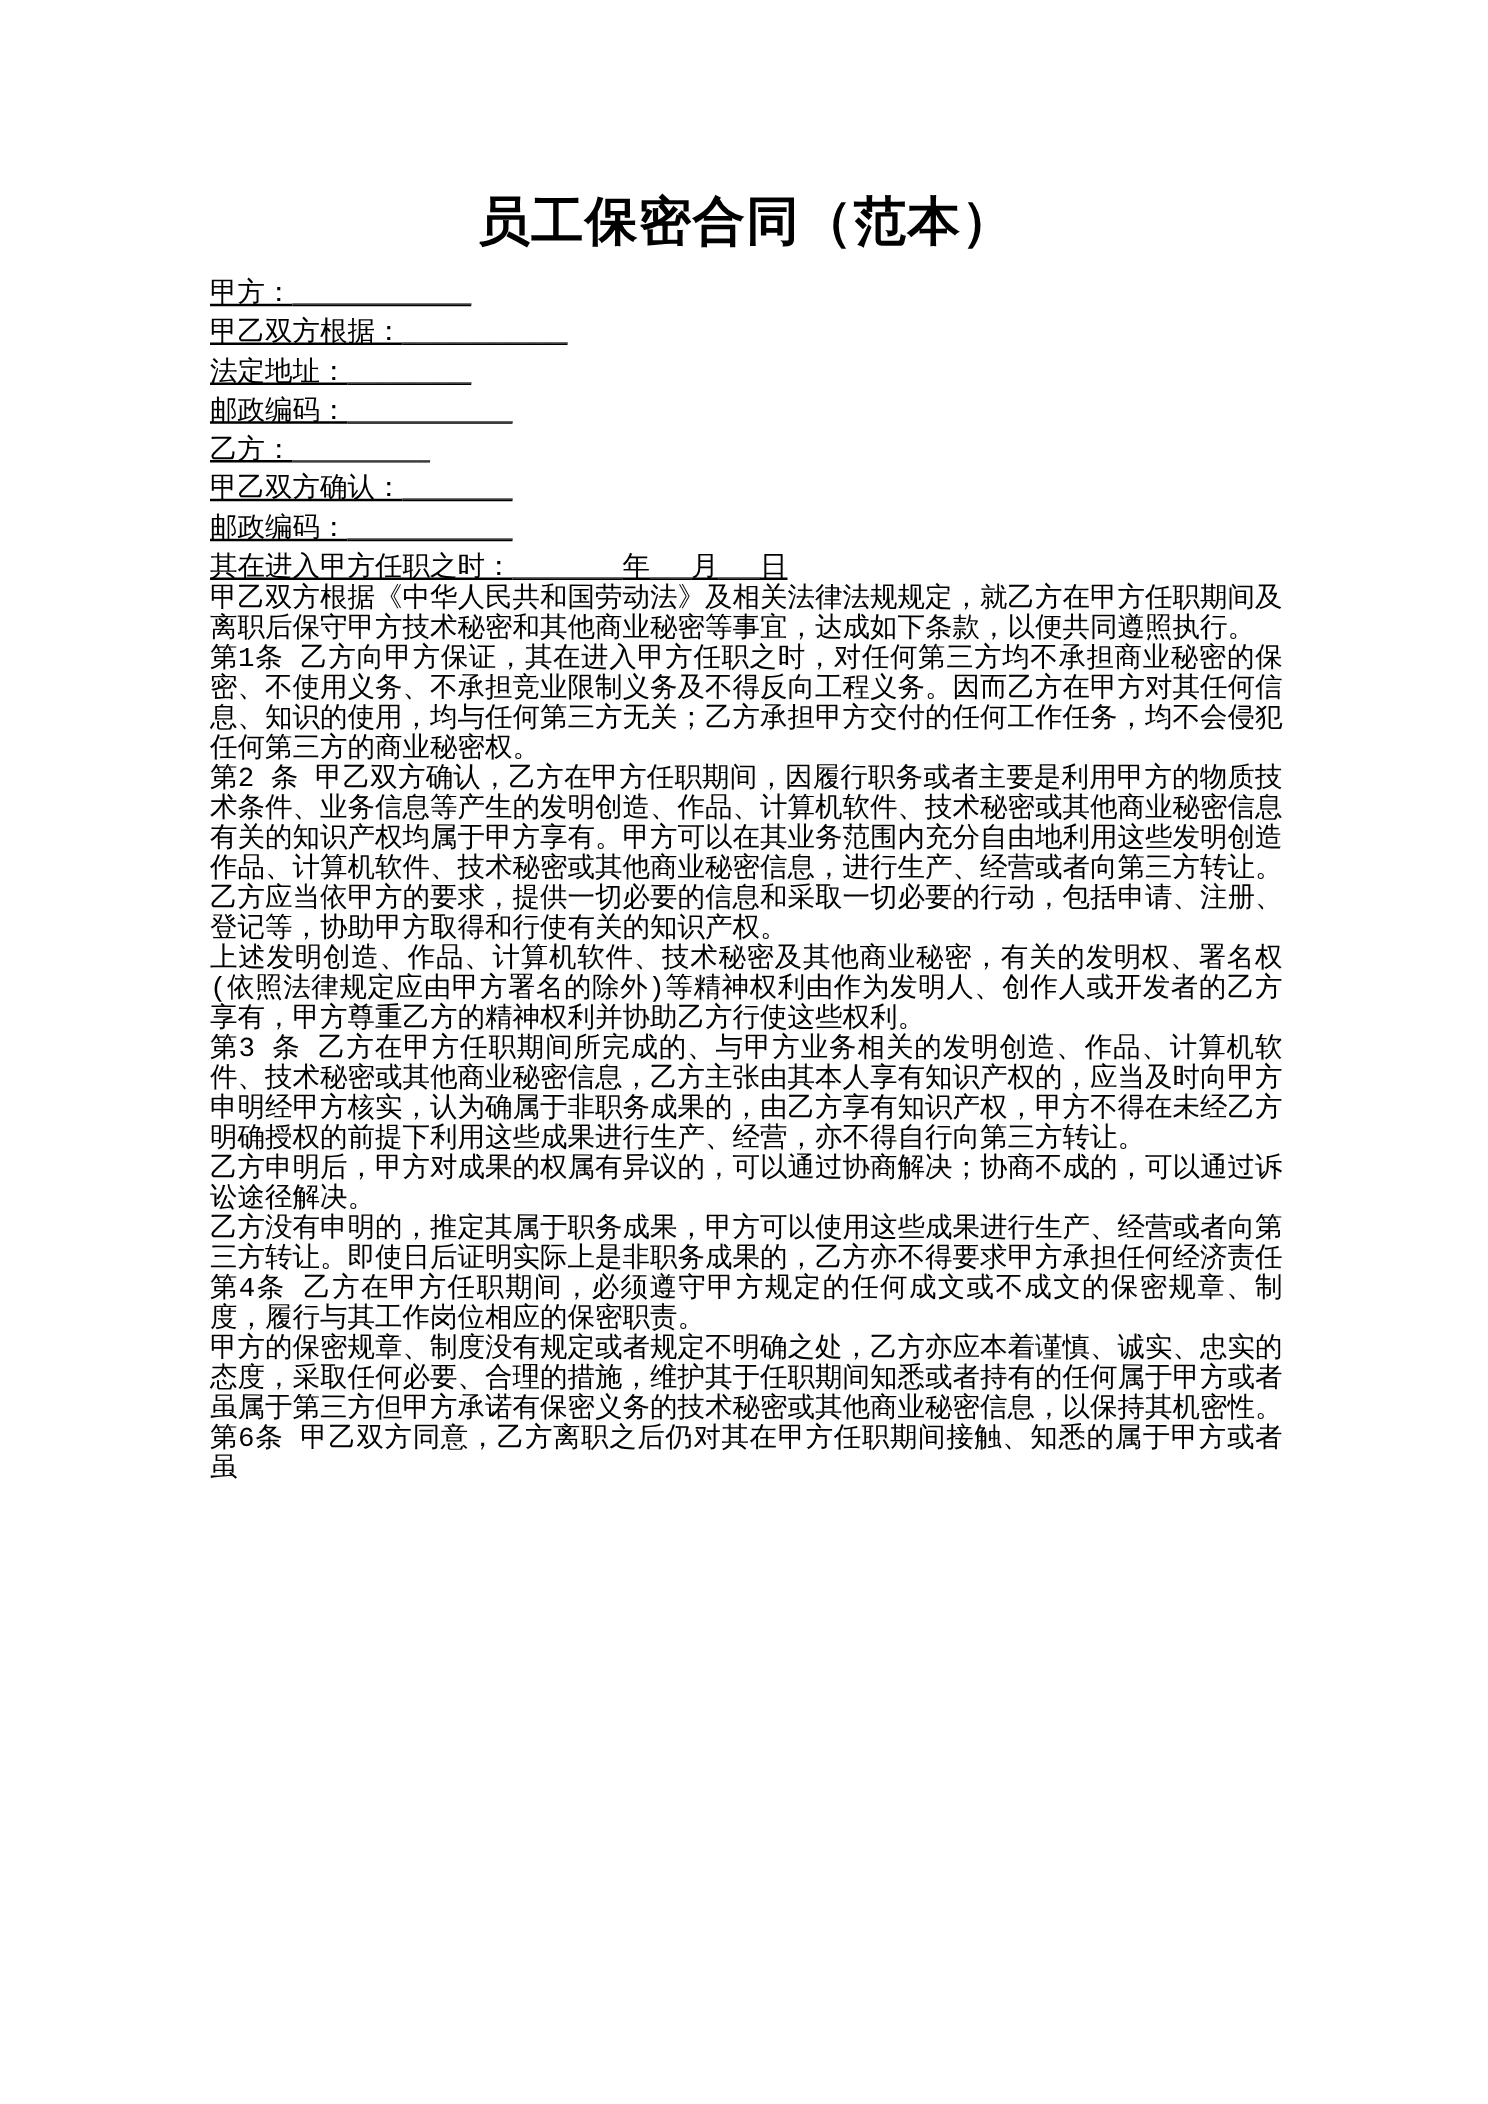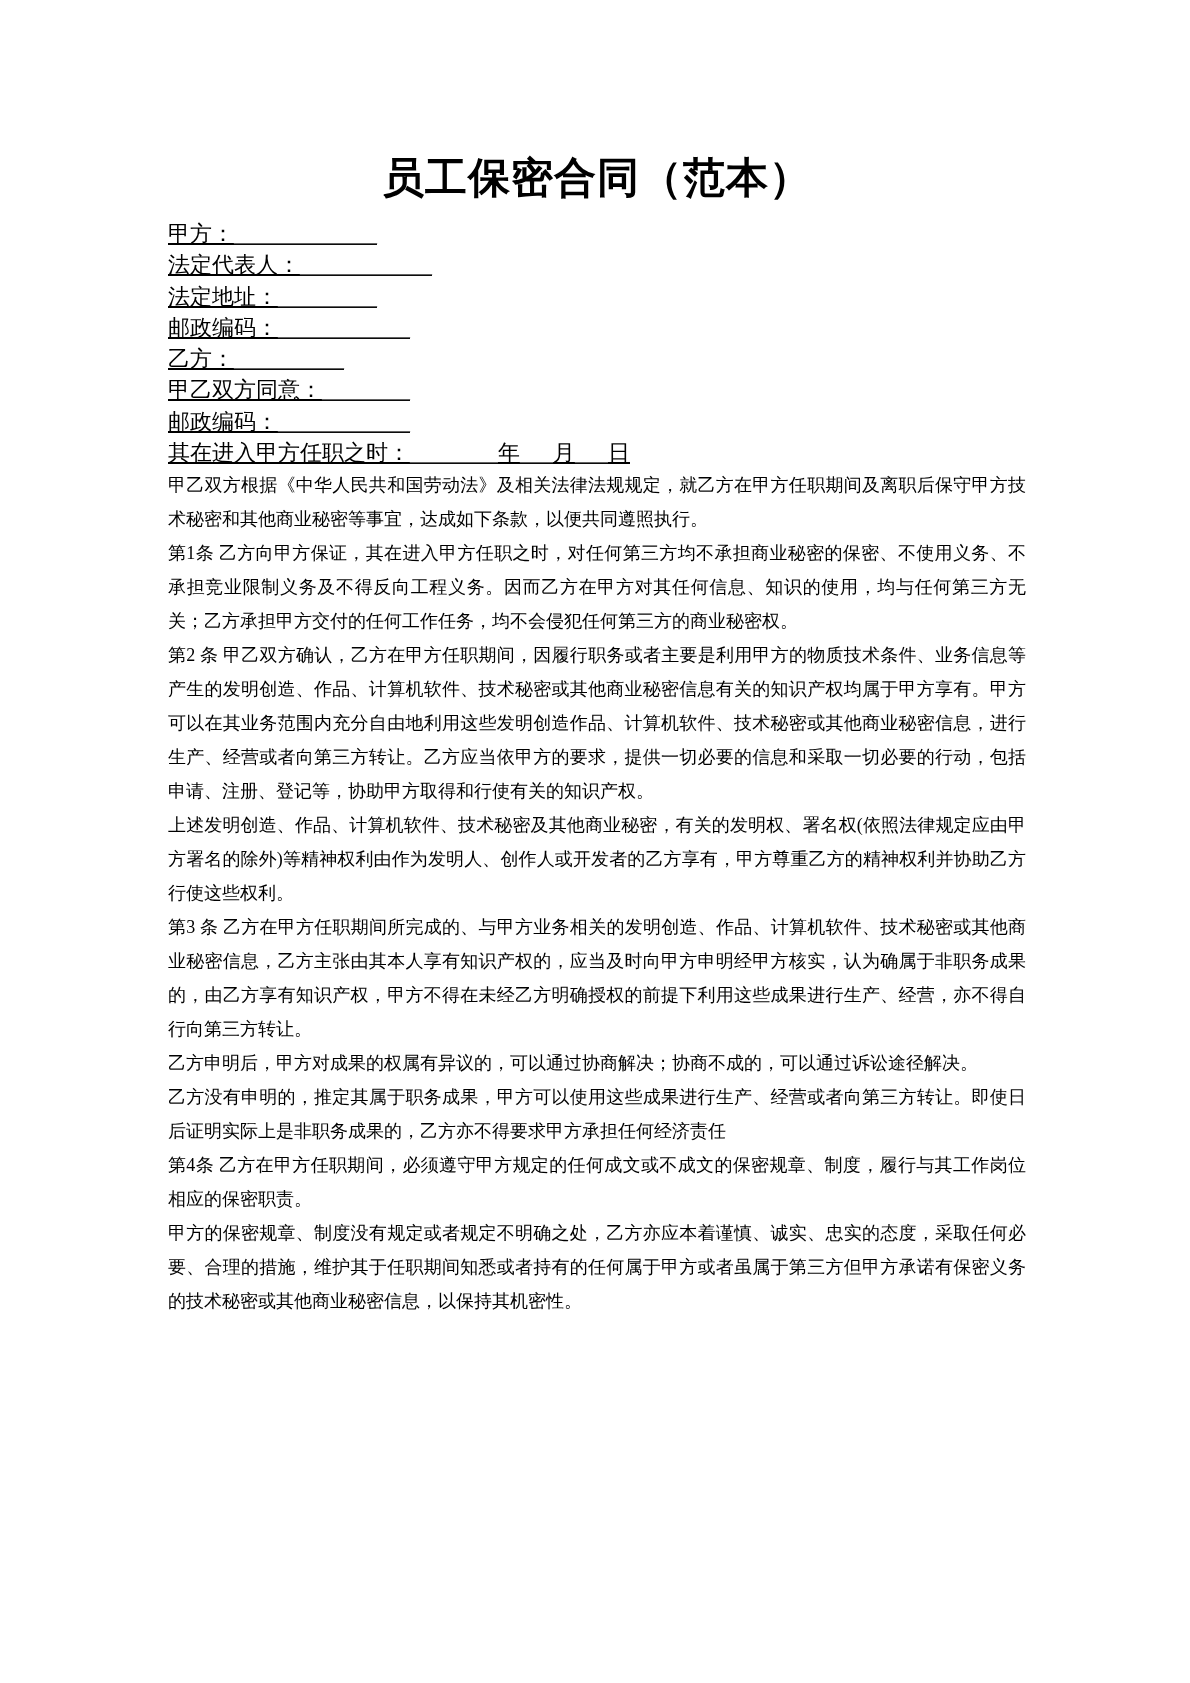--- a/index.html
+++ b/index.html
@@ -40,41 +40,42 @@
     font-size: 22px;
     line-height: 31.3px;
     white-space: nowrap;
     text-decoration: underline;
   }
   .blank {
     color: #6a6a6a;
   }
   .para {
     margin: 0;
-    font-size: 18px;
-    line-height: 34px;
+    font-size: 22px;
+    line-height: 24px;
     text-align: justify;
     text-justify: inter-character;
+    font-family: Liberation Mono, monospace;
   }
 </style>
 </head>
 <body>
 
 <div class="page">
   <div class="content">
 
     <h1 class="title">员工保密合同（范本）</h1>
 
     <div>
       <p class="line"><span>甲方：</span><span class="blank">_____________</span></p>
-      <p class="line"><span>法定代表人：</span><span class="blank">____________</span></p>
+      <p class="line"><span>甲乙双方根据：</span><span class="blank">____________</span></p>
       <p class="line"><span>法定地址：</span><span class="blank">_________</span></p>
       <p class="line"><span>邮政编码：</span><span class="blank">____________</span></p>
       <p class="line"><span>乙方：</span><span class="blank">__________</span></p>
-      <p class="line"><span>甲乙双方同意：</span><span class="blank">________</span></p>
+      <p class="line"><span>甲乙双方确认：</span><span class="blank">________</span></p>
       <p class="line"><span>邮政编码：</span><span class="blank">____________</span></p>
       <p class="line"><span>其在进入甲方任职之时：</span><span class="blank">________</span><span>年</span><span class="blank">___</span><span>月</span><span class="blank">___</span><span>日</span></p>
     </div>
 
     <div>
       <p class="para">甲乙双方根据《中华人民共和国劳动法》及相关法律法规规定，就乙方在甲方任职期间及离职后保守甲方技术秘密和其他商业秘密等事宜，达成如下条款，以便共同遵照执行。</p>
       <p class="para">第1条 乙方向甲方保证，其在进入甲方任职之时，对任何第三方均不承担商业秘密的保密、不使用义务、不承担竞业限制义务及不得反向工程义务。因而乙方在甲方对其任何信息、知识的使用，均与任何第三方无关；乙方承担甲方交付的任何工作任务，均不会侵犯任何第三方的商业秘密权。</p>
       <p class="para">第2 条 甲乙双方确认，乙方在甲方任职期间，因履行职务或者主要是利用甲方的物质技术条件、业务信息等产生的发明创造、作品、计算机软件、技术秘密或其他商业秘密信息有关的知识产权均属于甲方享有。甲方可以在其业务范围内充分自由地利用这些发明创造作品、计算机软件、技术秘密或其他商业秘密信息，进行生产、经营或者向第三方转让。乙方应当依甲方的要求，提供一切必要的信息和采取一切必要的行动，包括申请、注册、登记等，协助甲方取得和行使有关的知识产权。</p>
       <p class="para">上述发明创造、作品、计算机软件、技术秘密及其他商业秘密，有关的发明权、署名权(依照法律规定应由甲方署名的除外)等精神权利由作为发明人、创作人或开发者的乙方享有，甲方尊重乙方的精神权利并协助乙方行使这些权利。</p>
       <p class="para">第3 条 乙方在甲方任职期间所完成的、与甲方业务相关的发明创造、作品、计算机软件、技术秘密或其他商业秘密信息，乙方主张由其本人享有知识产权的，应当及时向甲方申明经甲方核实，认为确属于非职务成果的，由乙方享有知识产权，甲方不得在未经乙方明确授权的前提下利用这些成果进行生产、经营，亦不得自行向第三方转让。</p>

